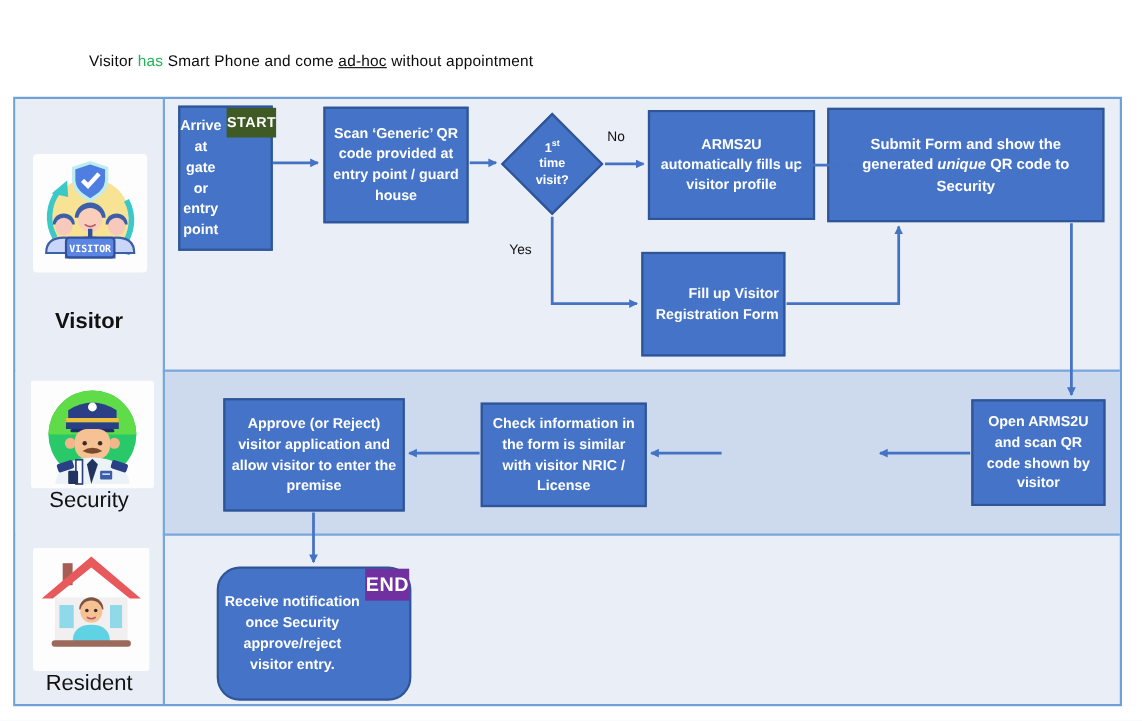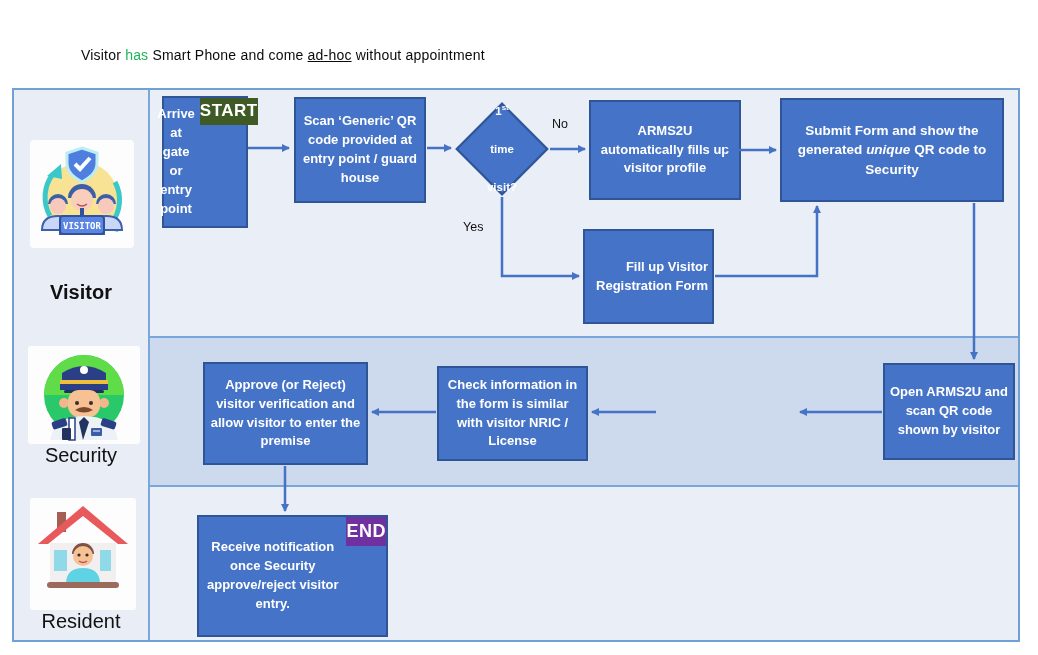--- a/index.html
+++ b/index.html
@@ -23,26 +23,26 @@
   .lane-label { position:absolute; left:14px; width:134px; text-align:center; font-size:20px; color:#111; }
   .lane-label.bold { font-weight:700; }
 
   
   .box { position:absolute; box-sizing:border-box; background:#4573C7; border:2px solid #2F5597; color:#fff;
          font-weight:700; font-size:13px; line-height:1.45; display:flex; align-items:center; justify-content:center;
          text-align:center; padding:2px 4px; }
   .box .em { font-style:italic; }
   .tagnode { padding:0; flex-direction:row; align-items:stretch; }
   .tagnode .txt { flex:1; display:flex; align-items:center; justify-content:center; padding:2px 5px; }
-  .tagband { height:27px; display:flex; align-items:center; justify-content:center; font-size:17px; font-weight:700; letter-spacing:0.5px; }
+  .tagband { height:27px; display:flex; align-items:center; justify-content:center; font-size:13px; font-weight:700; letter-spacing:0.5px; }
   .tagband.start { background:#3F5A25; }
   .tagband.end { background:#7030A0; font-size:18px; height:29px; }
 
   .diamond-shape { position:absolute; left:469px; top:116px; width:66px; height:66px; background:#4573C7; border:2px solid #2F5597; box-sizing:border-box; transform:rotate(45deg); }
-  .diamond-text { position:absolute; left:454px; top:103px; width:96px; height:92px; display:flex; flex-direction:column; align-items:center; justify-content:space-between; color:#fff; font-weight:700; font-size:11.5px; line-height:1.3; text-align:center; }
+  .diamond-text { position:absolute; left:454px; top:103px; width:96px; height:92px; display:flex; flex-direction:column; align-items:center; justify-content:center; color:#fff; font-weight:700; font-size:11.5px; line-height:1.3; text-align:center; }
   .diamond-text sup { font-size:8px; }
 
   .edge-label { position:absolute; font-size:12.5px; color:#111; }
 
   svg.arrows { position:absolute; left:0; top:0; width:1038px; height:655px; pointer-events:none; }
 </style>
 </head>
 <body>
 
 <div class="page">
@@ -139,38 +139,38 @@
   </div>
 
   <div class="box" style="left:589px; top:100px; width:152px; height:100px;">
     <span>ARMS2U automatically fills up visitor profile</span>
   </div>
 
   <div class="box" style="left:583px; top:229px; width:131px; height:95px;text-align:right;">
     <span>Fill up Visitor Registration Form</span>
   </div>
 
-  <div class="box" style="left:780px; top:98px; width:224px; height:104px; font-size:13.5px;">
+  <div class="box" style="left:752px; top:98px; width:252px; height:104px; font-size:13.5px;">
     <span><span>Submit Form and show the generated </span><span class="em">unique</span><span> QR code to Security</span></span>
   </div>
 
-  <div class="box" style="left:883px; top:363px; width:132px; height:97px;">
+  <div class="box" style="left:883px; top:363px; width:122px; height:97px;">
     <span>Open ARMS2U and scan QR code shown by visitor</span>
   </div>
 
 
   <div class="box" style="left:437px; top:366px; width:151px; height:95px;">
     <span>Check information in the form is similar with visitor NRIC / License</span>
   </div>
 
   <div class="box" style="left:203px; top:362px; width:165px; height:103px;">
-    <span>Approve (or Reject) visitor verification and allow visitor to enter the premise</span>
+    <span>Approve (or Reject) visitor application and allow visitor to enter the premise</span>
   </div>
 
-  <div class="box tagnode" style="left:197px; top:515px; width:191px; height:122px;">
+  <div class="box tagnode" style="left:197px; top:515px; width:177px; height:122px;border-radius:21px;">
     <div class="txt">Receive notification once Security approve/reject visitor entry.</div>
     <div class="tagband end">END</div>
   </div>
 
   <div class="edge-label" style="left:552px; top:117px;">No</div>
   <div class="edge-label" style="left:463px; top:220px;">Yes</div>
 
   <svg class="arrows">
     <defs>
       <marker id="ah" markerWidth="9" markerHeight="9" refX="7" refY="4" orient="auto" markerUnits="userSpaceOnUse">

